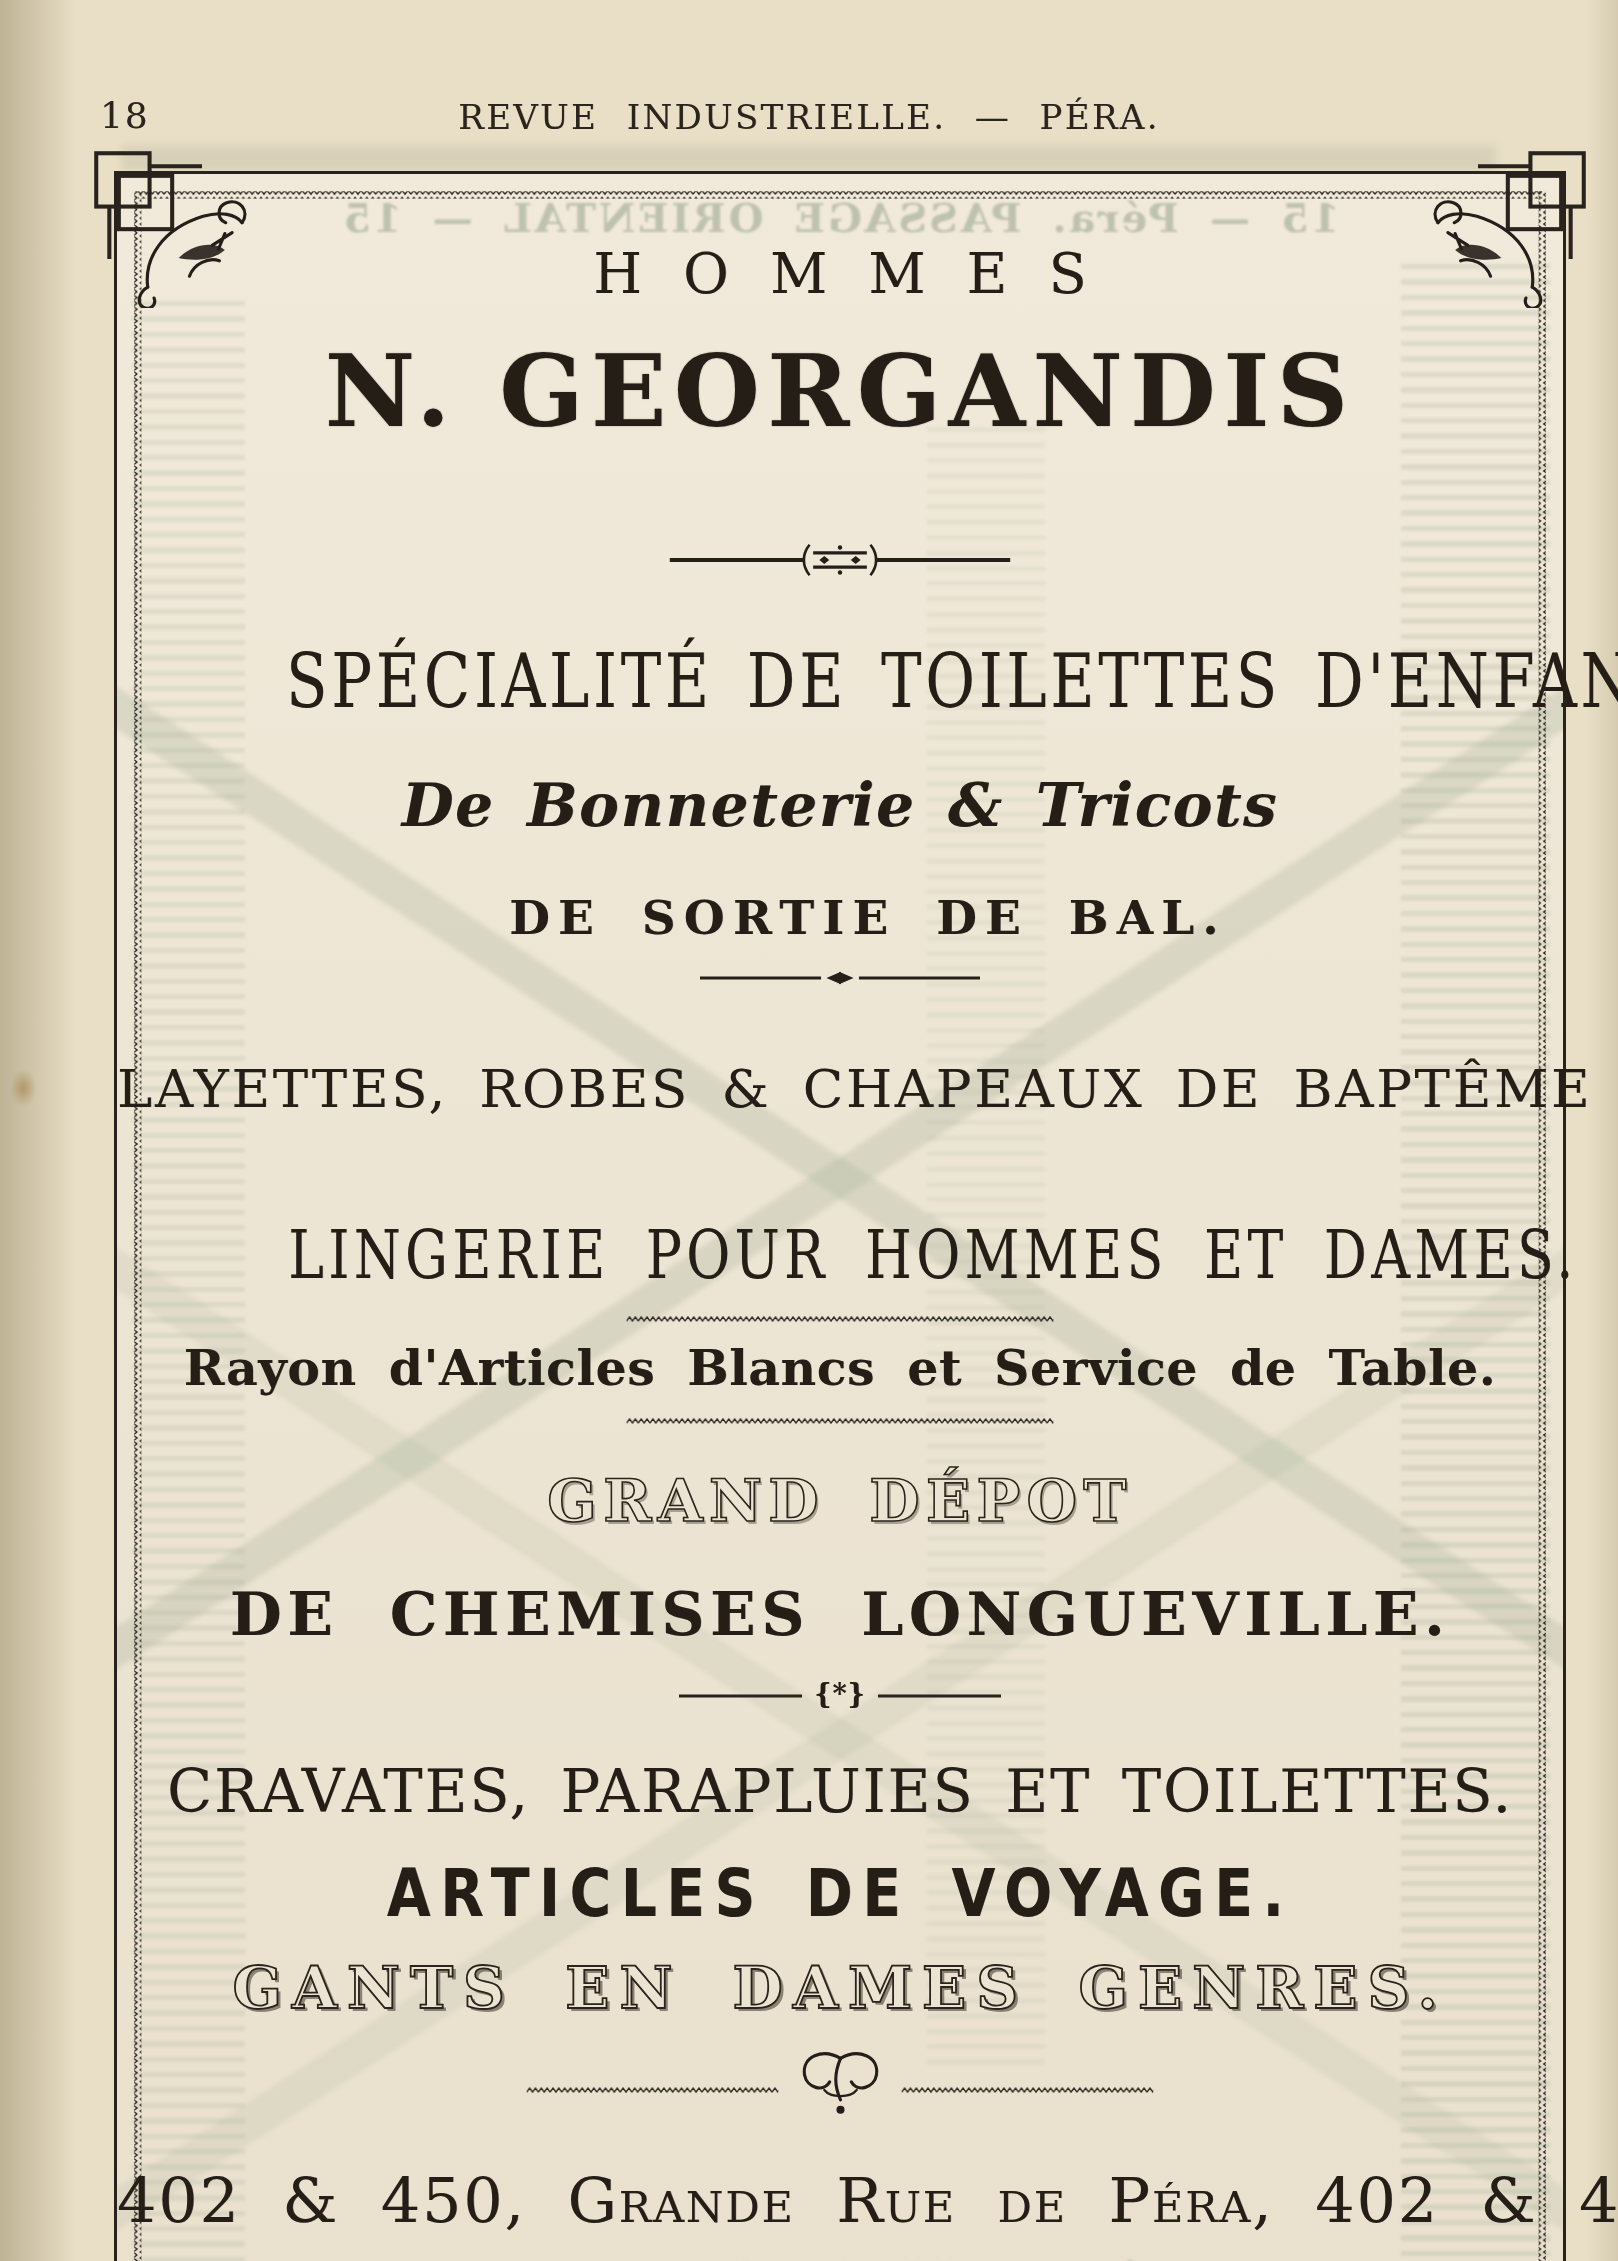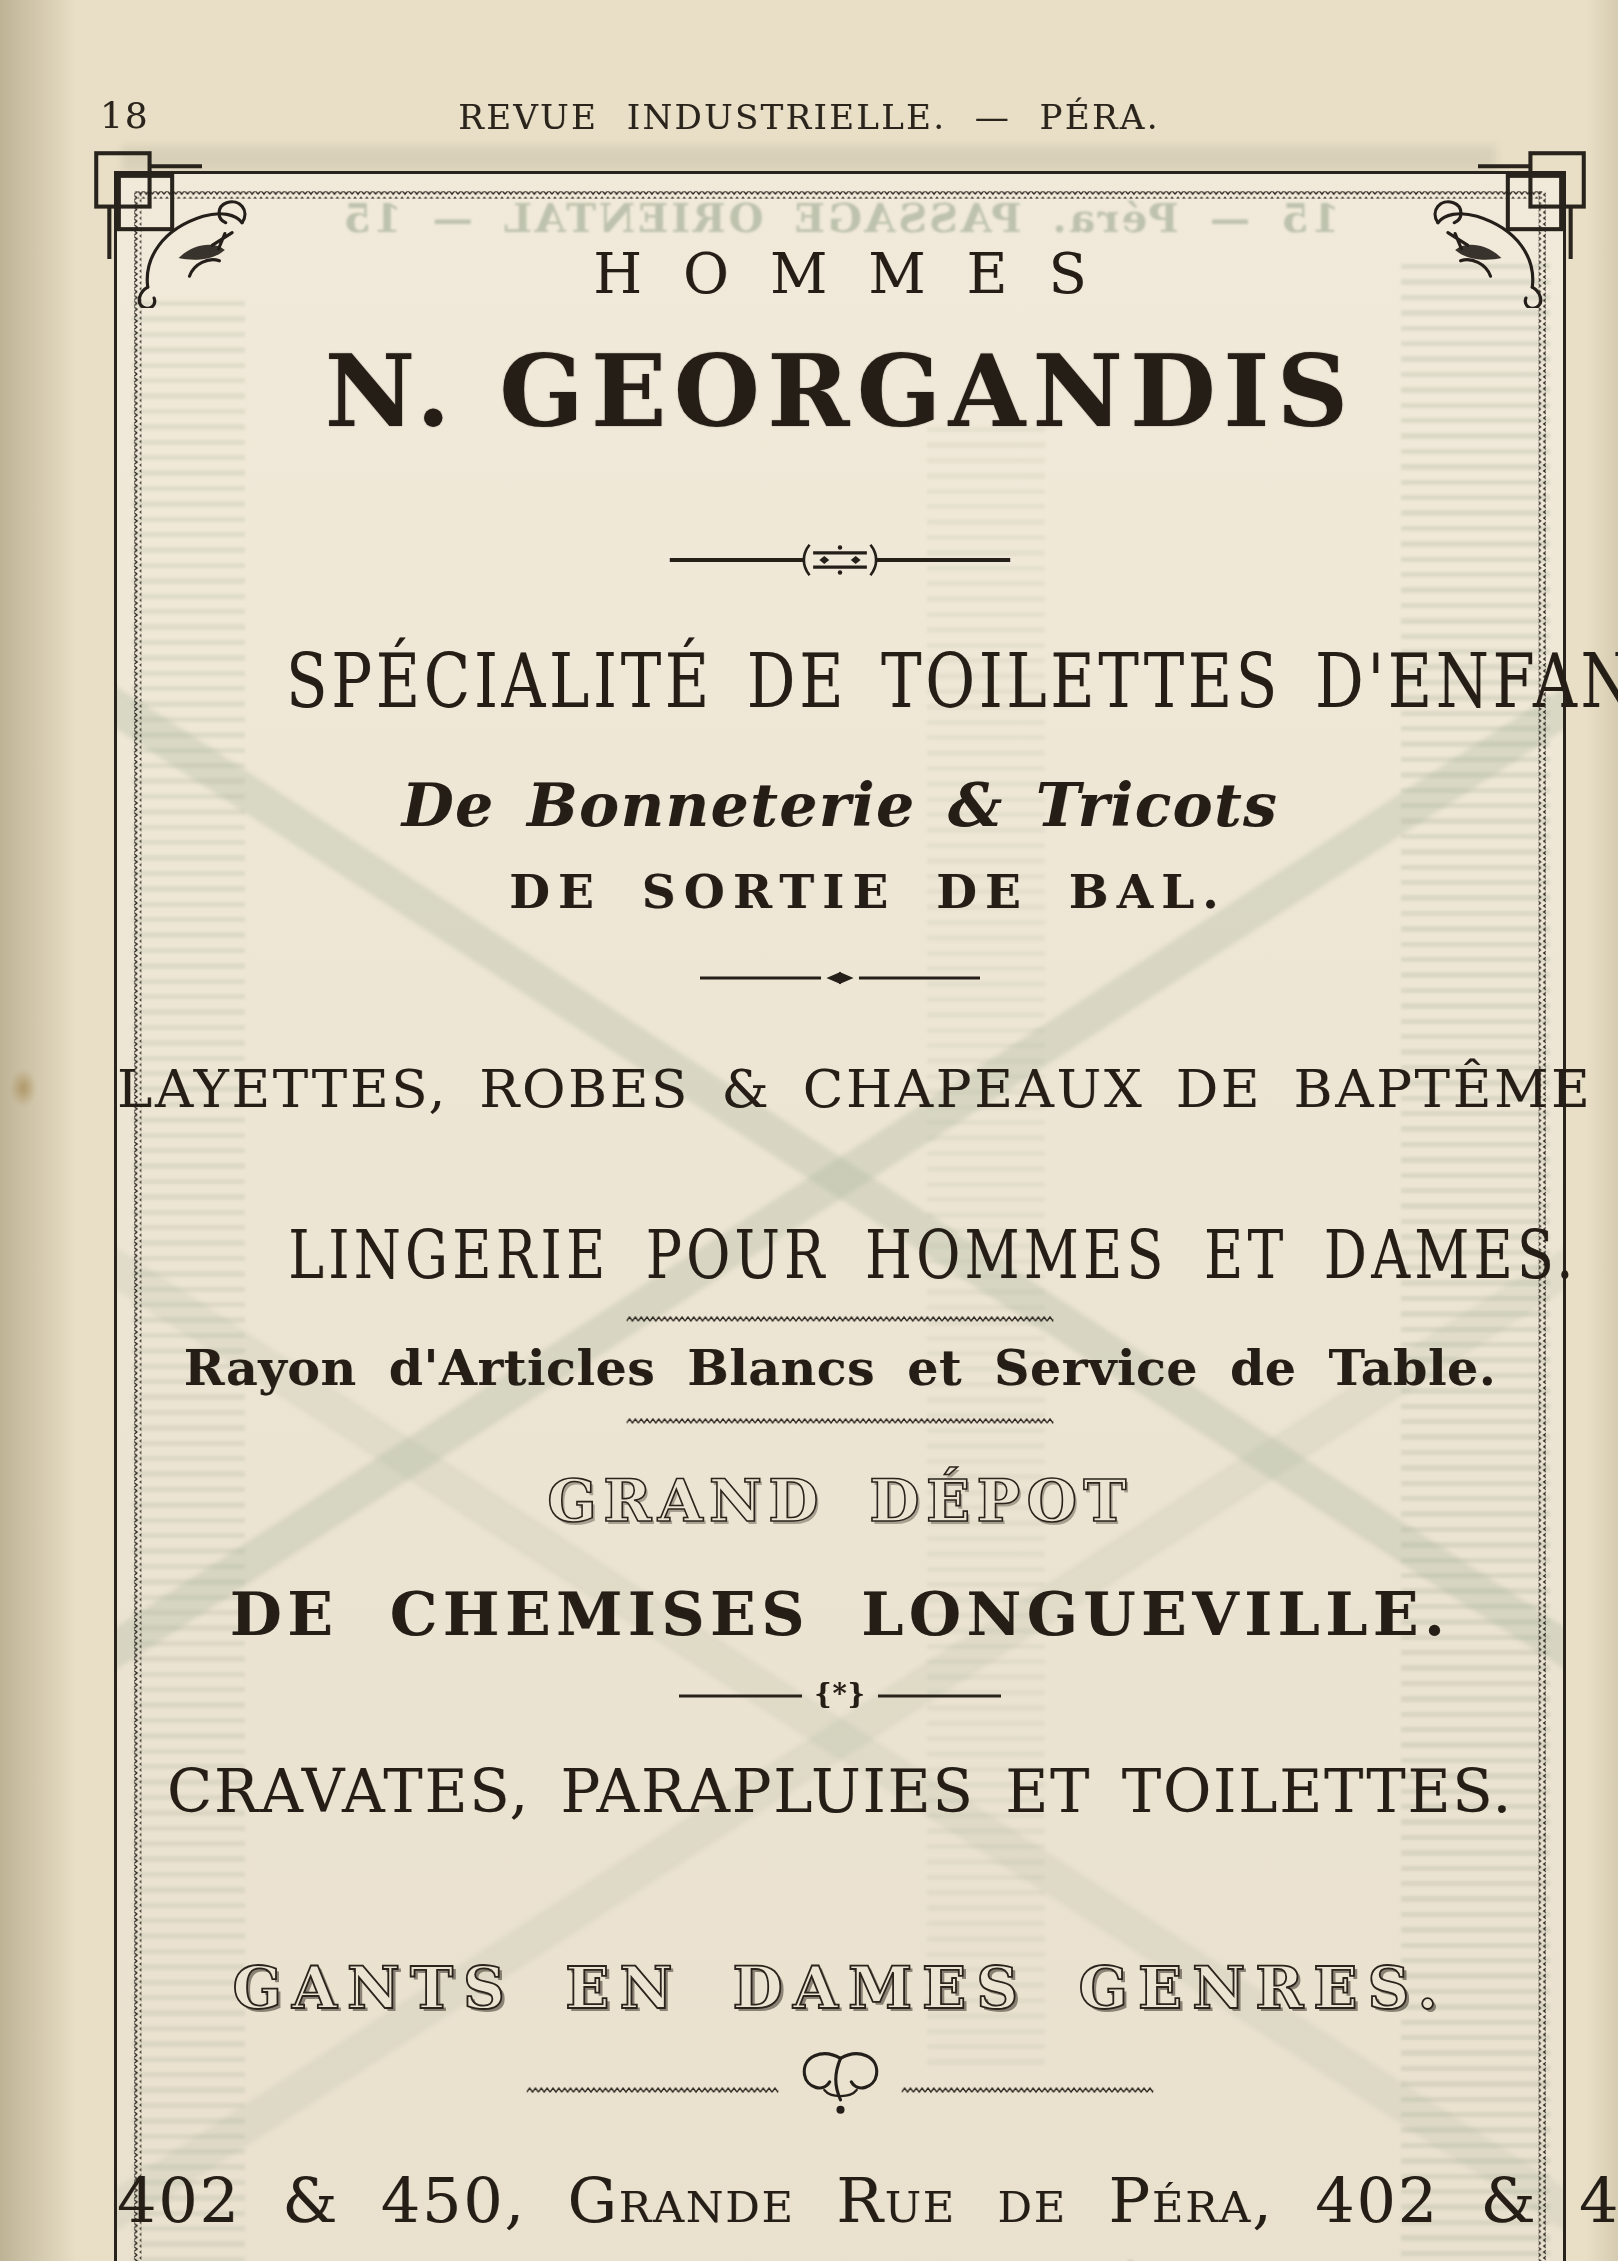--- a/index.html
+++ b/index.html
@@ -61,21 +61,21 @@
   .sx{display:inline-block;}
   .ink{text-shadow:0.4px 0.4px 0 rgba(35,28,20,.35);}
 
   .maison    {top:99px;font-size:56px;letter-spacing:41px;padding-left:41px;}
   .name      {top:217px;font-size:99px;font-weight:bold;letter-spacing:7.2px;
               text-shadow:0 0 1.4px rgba(23,19,14,.45);}
   .div1      {top:387px;}
   .spec      {top:507px;font-size:75px;}
   .spec .sx  {transform:scaleX(.81);letter-spacing:4.5px;word-spacing:13.6px;}
   .bonn      {top:631px;font-size:60px;font-style:italic;font-weight:bold;letter-spacing:1.4px;word-spacing:10px;}
-  .sortie    {top:717px;font-size:47px;font-weight:bold;letter-spacing:8.1px;word-spacing:15.4px;padding-left:12px;margin-left:44px;}
+  .sortie    {top:743px;font-size:47px;font-weight:bold;letter-spacing:8.1px;word-spacing:15.4px;padding-left:12px;margin-left:44px;}
   .div2      {top:805px;}
   .layettes  {top:914px;font-size:53px;letter-spacing:2.7px;word-spacing:11.8px;}
   .lingerie  {top:1040px;font-size:68px;margin-top:40px;}
   .lingerie .sx{transform:scaleX(.79);letter-spacing:5.4px;word-spacing:19px;}
   .zig1      {top:1146px;}
   .rayon     {top:1194px;font-size:49px;font-weight:bold;word-spacing:14.5px;letter-spacing:0.5px;}
   .zig2      {top:1248px;}
   .grand     {top:1327px;font-size:58px;font-weight:bold;letter-spacing:6.3px;word-spacing:18px;
               color:#ece4d2;-webkit-text-stroke:1.6px #2b241c;
               text-shadow:0 0 0.9px rgba(43,36,28,.55),2.3px 2.7px 0 rgba(43,36,28,.35);}
@@ -233,20 +233,21 @@
 
   <div class="c div3">
     <span class="divrow">
       <span class="rule w272"></span>
       <span class="ast ink">{*}</span>
       <span class="rule w272"></span>
     </span>
   </div>
 
   <div class="c crav ink">CRAVATES, PARAPLUIES ET TOILETTES.</div>
+  <div class="c voyage ink"><span class="sx">ARTICLES DE VOYAGE.</span></div>
   <div class="c gants">GANTS EN DAMES GENRES.</div>
 
   <div class="c fleurrow">
     <span class="divrow">
       <svg width="253" height="7.2" viewBox="0 0 560 16" style="margin-top:10px">
           <rect width="560" height="16" fill="url(#zz)"></rect>
         </svg>
       <svg width="99" height="77" viewBox="0 0 220 170">
         <g stroke="#241f1a" stroke-width="7" fill="none" stroke-linecap="round">
           <path d="M110,26 C70,2 24,22 30,62 c5,30 43,40 56,16"></path>

